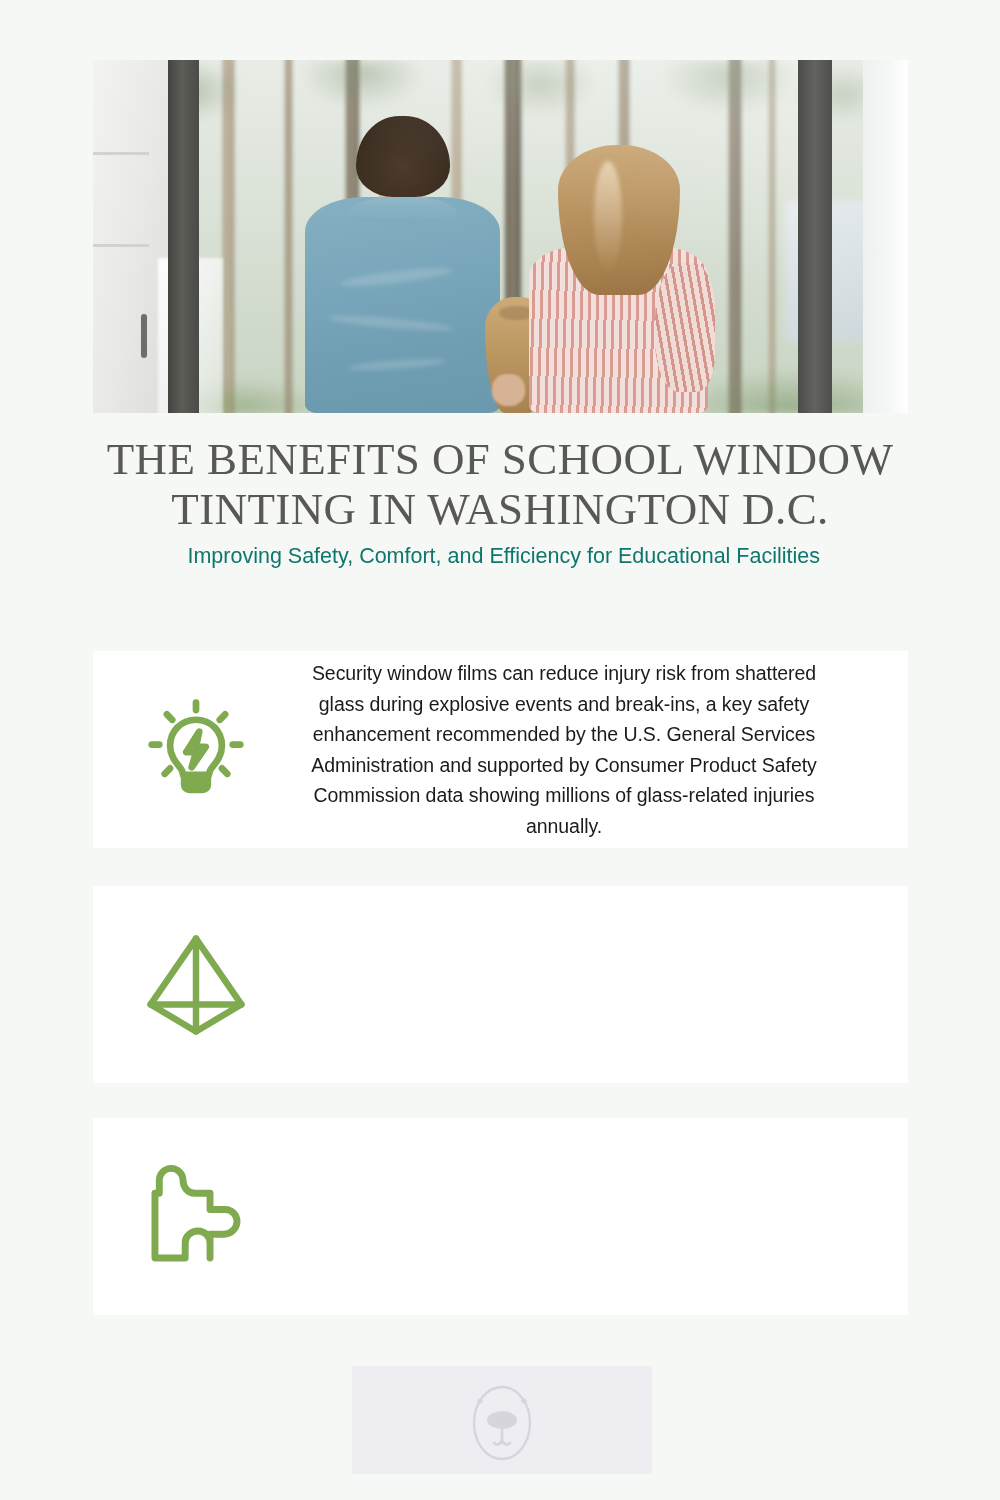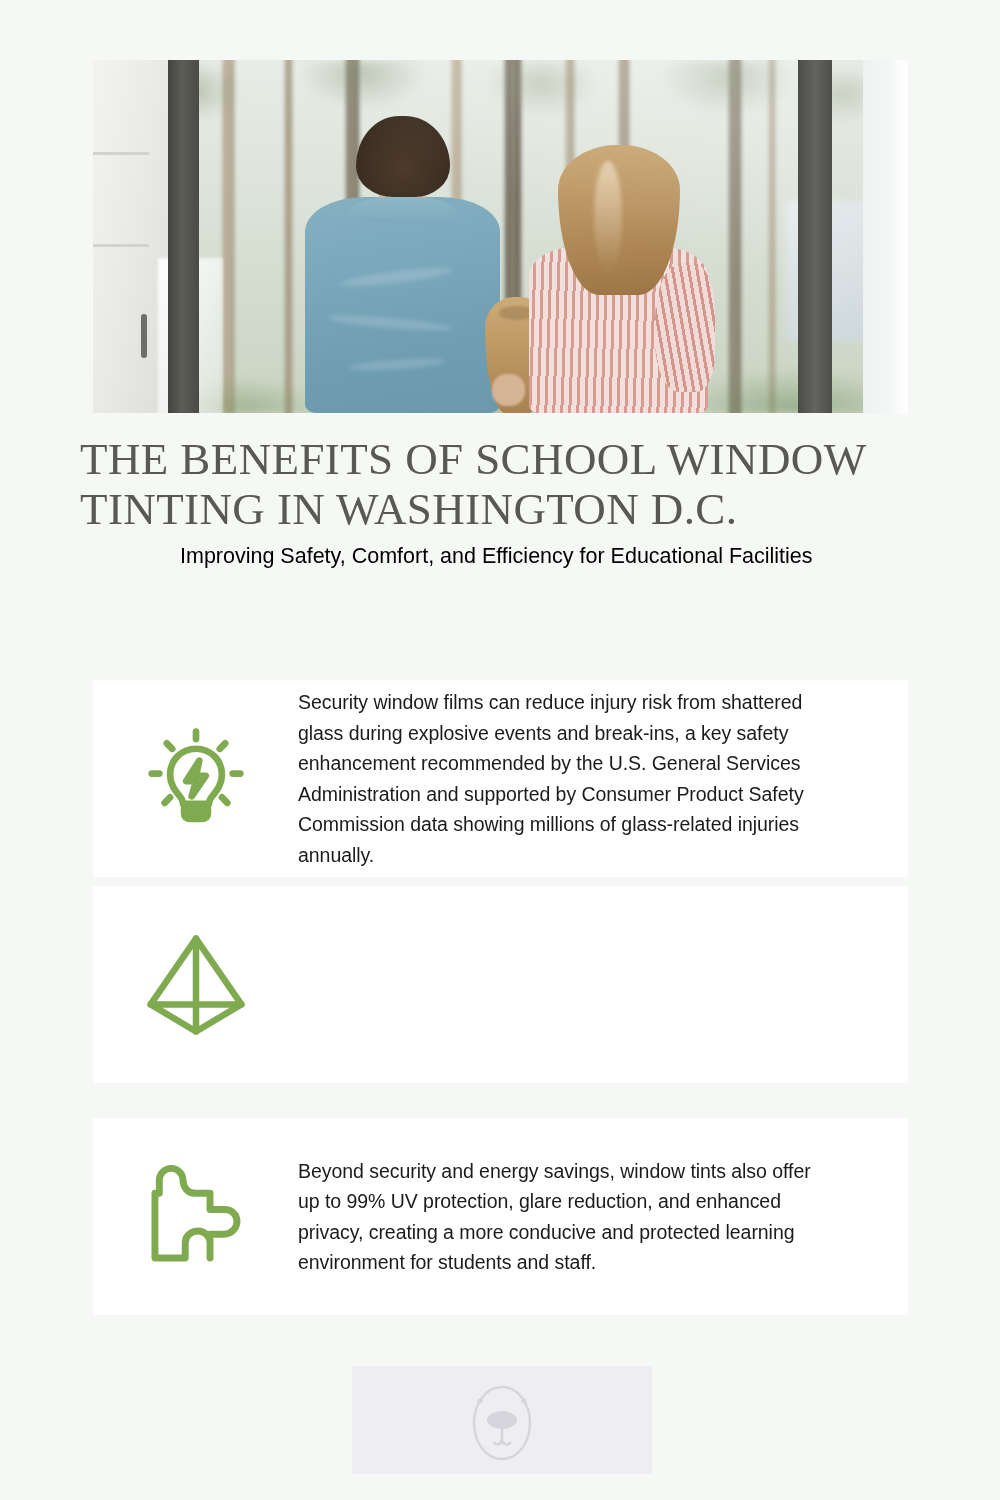--- a/index.html
+++ b/index.html
@@ -241,50 +241,50 @@
     border-radius: 45%;
     filter: blur(1px);
   }
 
   
   .title {
     position: absolute;
     left: 80px;
     top: 434px;
     width: 840px;
-    text-align: left;
+    text-align: center;
     font-family: "Liberation Serif", "DejaVu Serif", serif;
     font-size: 45px;
     line-height: 50px;
     letter-spacing: .4px;
     color: #585856;
     font-weight: 400;
   }
   .subtitle {
     position: absolute;
     left: 180px;
     top: 543px;
     width: 640px;
-    text-align: left;
+    text-align: right;
     font-size: 21.5px;
     line-height: 27px;
-    color: #000000;
+    color: #0f766e;
     font-weight: 400;
   }
 
   
   .card {
     position: absolute;
     left: 93px;
     width: 815px;
     background: #ffffff;
     display: flex;
     align-items: center;
   }
-  .card-1 { top: 680px; height: 197px; }
+  .card-1 { top: 651px; height: 197px; text-align: center; }
   .card-2 { top: 886px; height: 197px; }
   .card-3 { top: 1118px; height: 197px; }
 
   .card-icon {
     width: 205px;
     min-width: 205px;
     display: flex;
     align-items: center;
     justify-content: center;
   }
@@ -409,21 +409,20 @@
       </svg>
     </div>
   </div>
 
   <div class="card card-3">
     <div class="card-icon">
       <svg width="108" height="108" viewBox="0 0 100 100" aria-hidden="true">
         <path d="M12 28 L12 88 L40 88 C40 88 40 78 40 74 C40 67 46 63 52 63 C58 63 63 68 63 74 C63 78 63 88 63 88 L63 66 C63 66 72 66 76 66 C83 66 88 60 88 54 C88 48 83 43 77 43 C72 43 63 43 63 43 L63 28 C63 28 53 28 49 28 C42 28 38 22 38 16 C38 10 33 5 27 5 C21 5 16 10 16 16 C16 20 16 28 16 28 Z" fill="none" stroke="#7faa4f" stroke-width="6.4" stroke-linejoin="round" stroke-linecap="round"></path>
       </svg>
     </div>
-    <div class="card-text">Beyond security and energy savings, window tints also offer up to 99% UV protection, glare reduction, and enhanced privacy, creating a more conducive and protected learning environment for students and staff.</div>
   </div>
 
   <div class="footer-logo">
     <svg width="72" height="86" viewBox="0 0 72 86" aria-hidden="true">
       <ellipse cx="36" cy="46" rx="28" ry="36" fill="none" stroke="#d6d5dc" stroke-width="2.4"></ellipse>
       <circle cx="14" cy="24" r="2.6" fill="#d6d5dc"></circle>
       <circle cx="58" cy="24" r="2.6" fill="#d6d5dc"></circle>
       <ellipse cx="36" cy="43" rx="15" ry="9" fill="#d6d5dc"></ellipse>
       <path d="M36 50 L36 62 C36 67 31 69 28 66 M36 62 C36 67 41 69 44 66" fill="none" stroke="#d6d5dc" stroke-width="2.6" stroke-linecap="round"></path>
     </svg>

